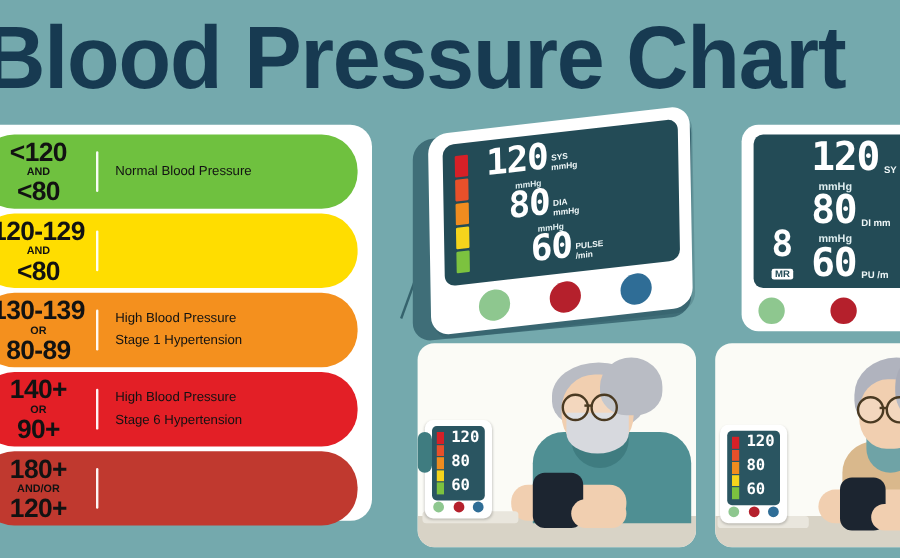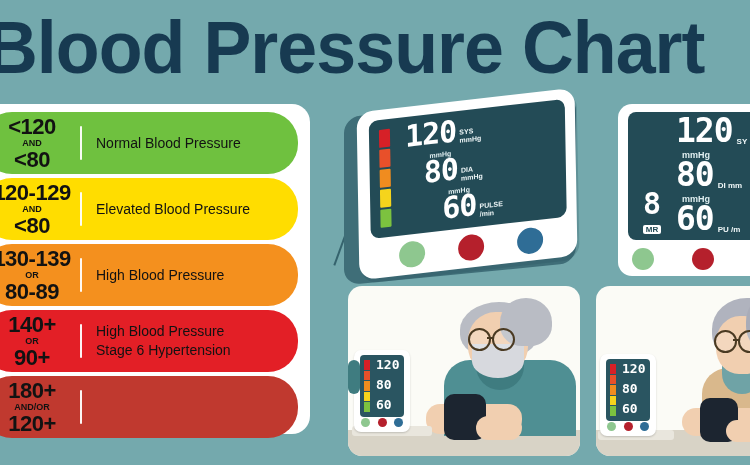--- a/index.html
+++ b/index.html
@@ -38,21 +38,21 @@
   .row .vals{
     width:96px;flex:0 0 96px;
     text-align:center;color:#121212;
     padding-left:4px;box-sizing:border-box;
     line-height:1;
   }
   .vals .v{font-size:22px;font-weight:bold;letter-spacing:-0.5px;display:block;}
   .vals .conn{font-size:9px;font-weight:bold;display:block;margin:1px 0;letter-spacing:0px;}
   .divider{width:2px;height:56%;background:#ffffff;opacity:.95;border-radius:2px;flex:0 0 2px;margin:0 14px 0 2px;}
   .row .label{
-    color:#121212;font-size:14px;line-height:19px;
+    color:#121212;font-size:11px;line-height:19px;
     flex:1 1 auto;
   }
   .row.r1{top:0;height:62px;background:#6fc13f;}
   .row.r2{top:66px;height:62px;background:#ffdd00;}
   .row.r3{top:132px;height:62px;background:#f4901e;}
   .row.r4{top:198px;height:62px;background:#e31f26;}
   .row.r5{top:264px;height:62px;background:#c0392f;}
 
   
   .monitor-wrap{position:absolute;left:340px;top:96px;width:262px;height:186px;}
@@ -166,34 +166,32 @@
       </div>
     </div>
 
     <div class="row r2">
       <div class="vals">
         <span class="v">120-129</span>
         <span class="conn">AND</span>
         <span class="v">&lt;80</span>
       </div>
       <div class="divider"></div>
-      <div class="label">
-        <div>Elevated Blood Pressure</div>
-      </div>
     </div>
 
     <div class="row r3">
       <div class="vals">
         <span class="v">130-139</span>
         <span class="conn">OR</span>
         <span class="v">80-89</span>
       </div>
       <div class="divider"></div>
       <div class="label">
         <div>High Blood Pressure</div>
+        <div>Stage 1 Hypertension</div>
       </div>
     </div>
 
     <div class="row r4">
       <div class="vals">
         <span class="v">140+</span>
         <span class="conn">OR</span>
         <span class="v">90+</span>
       </div>
       <div class="divider"></div>

